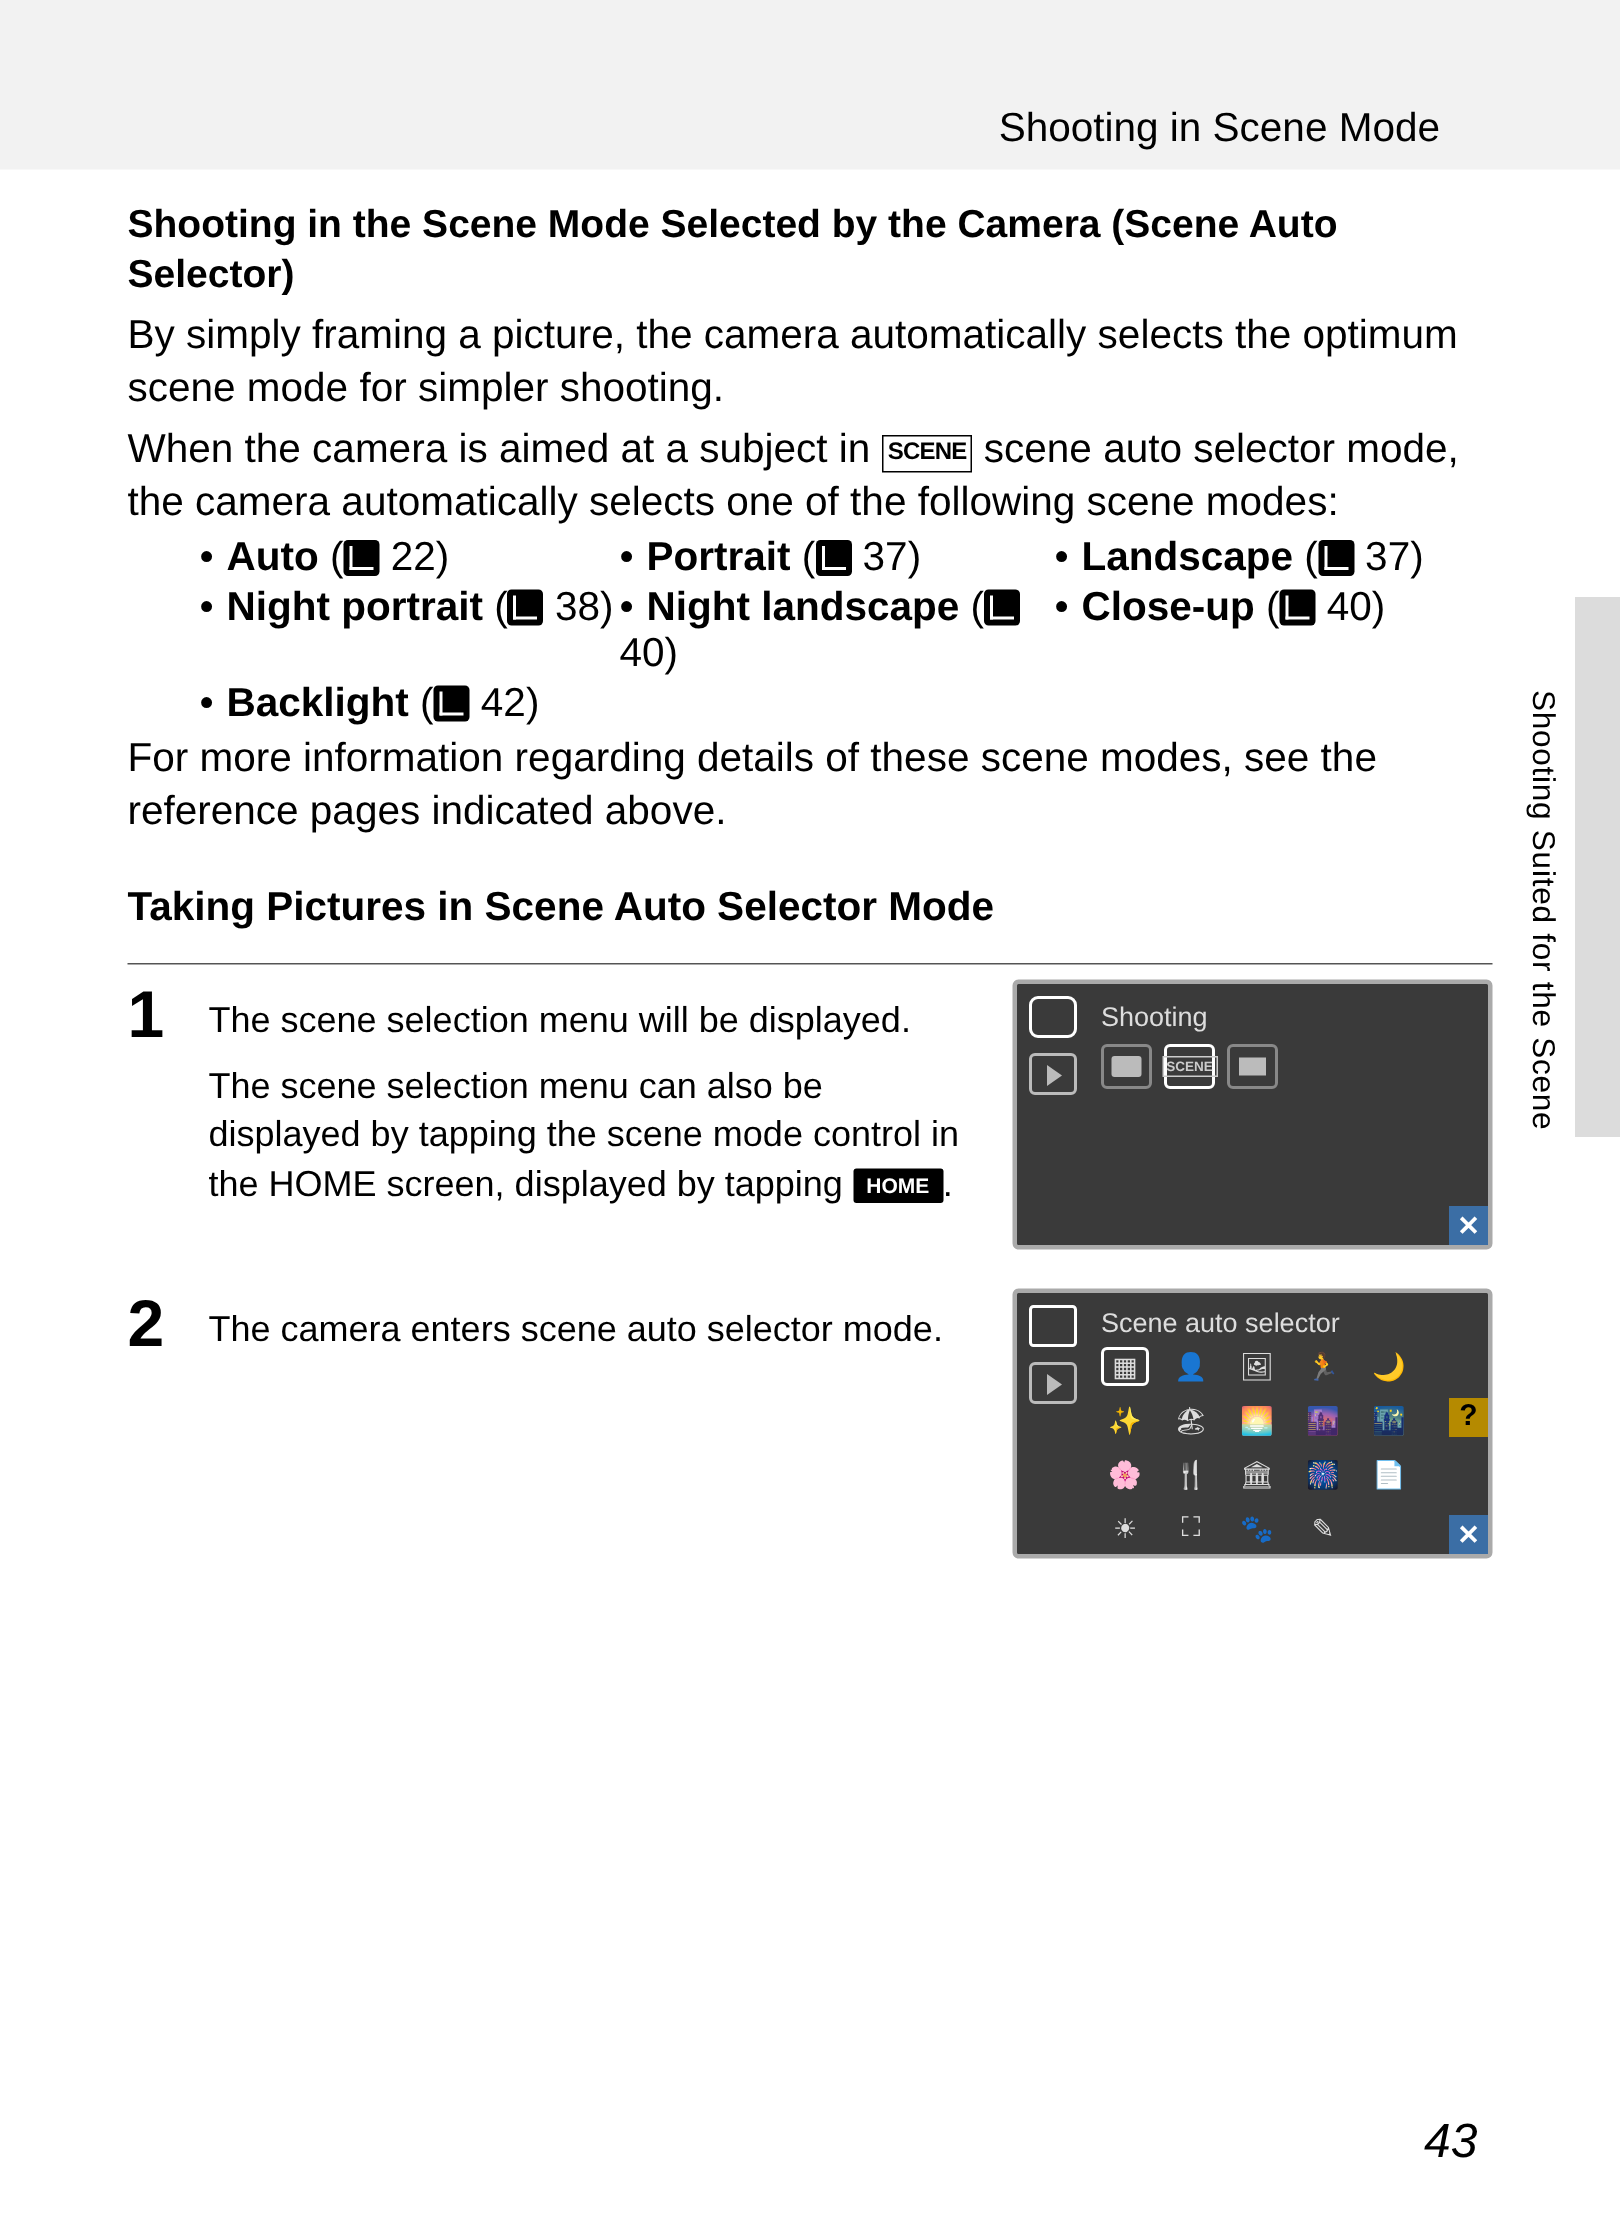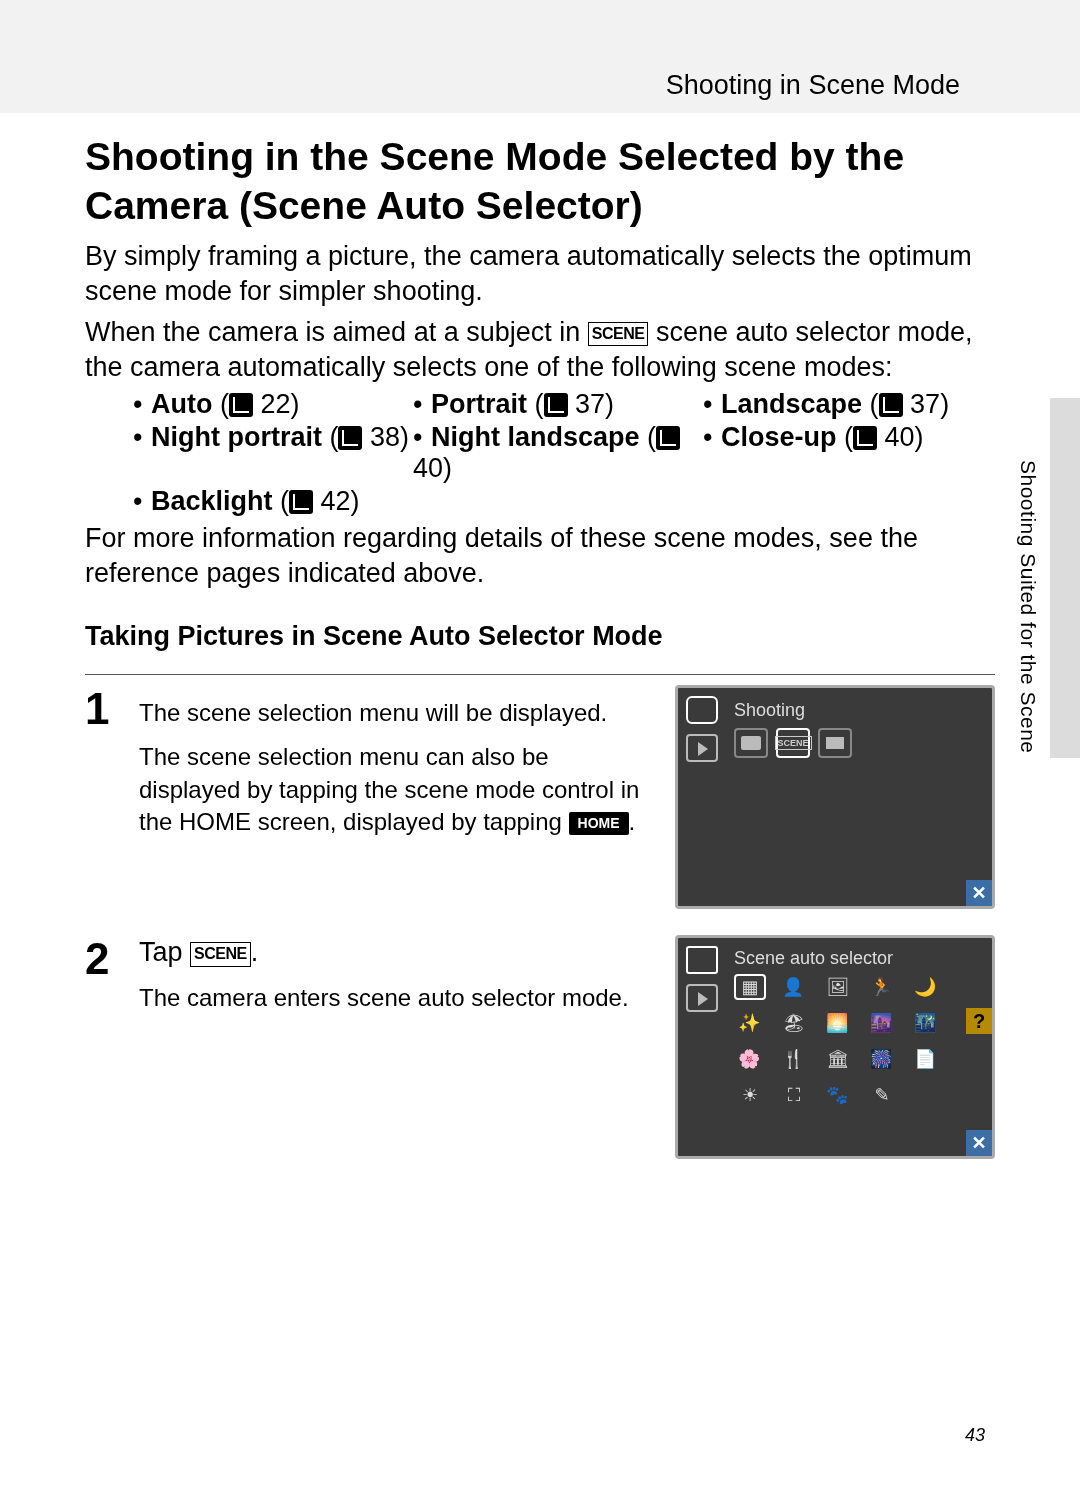--- a/index.html
+++ b/index.html
@@ -20,21 +20,21 @@
   .header-title {
     position: absolute;
     right: 120px;
     top: 70px;
     font-size: 27px;
   }
   .content {
     padding: 20px 85px 0 85px;
   }
   h1 {
-    font-size: 39px;
+    font-size: 26px;
     font-weight: bold;
     line-height: 1.25;
   }
   .intro-p {
     font-size: 27px;
     line-height: 1.3;
     margin-top: 8px;
   }
   .intro-p2 {
     font-size: 27px;
@@ -105,21 +105,21 @@
   .step-sub {
     font-size: 24px;
     line-height: 1.35;
     margin-top: 12px;
   }
   .step-right {
     flex-shrink: 0;
   }
   .lcd {
     width: 320px;
-    height: 224px;
+    height: 180px;
     background: #3a3a3a;
     border: 3px solid #aaa;
     border-radius: 4px;
     position: relative;
     color: #fff;
     font-size: 18px;
   }
   .lcd .top-icon {
     position: absolute;
     left: 8px; top: 8px;
@@ -242,21 +242,21 @@
     top: 460px;
     writing-mode: vertical-rl;
     font-size: 21px;
     letter-spacing: 0.5px;
   }
   .page-num {
     position: absolute;
     right: 95px;
     bottom: 40px;
     font-style: italic;
-    font-size: 18px;
+    font-size: 32px;
   }
   .inline-icon {
     display: inline-block;
     font-size: 16px;
     border: 1.5px solid #000;
     padding: 1px 3px;
     vertical-align: 2px;
     font-weight: bold;
     letter-spacing: -0.5px;
   }
@@ -330,23 +330,20 @@
             </div>
         </div>
         <div class="close-btn">✕</div>
       </div>
     </div>
   </div>
 
   <div class="step" style="margin-top:26px">
     <div class="step-num">2</div>
     <div class="step-body">
-      <p class="step-main">
-        <span>Tap </span><span class="inline-icon">SCENE</span><span>.</span>
-      </p>
       <p class="step-sub">The camera enters scene auto selector mode.</p>
     </div>
     <div class="step-right">
       <div class="lcd lcd2">
         <div class="top-icon" style="border-radius:3px"></div>
         <div class="play-icon"></div>
         <div class="mode-label">Scene auto selector</div>
         <div class="grid-icons">
           <div class="gicon sel">▦</div>
           <div class="gicon">👤</div>

